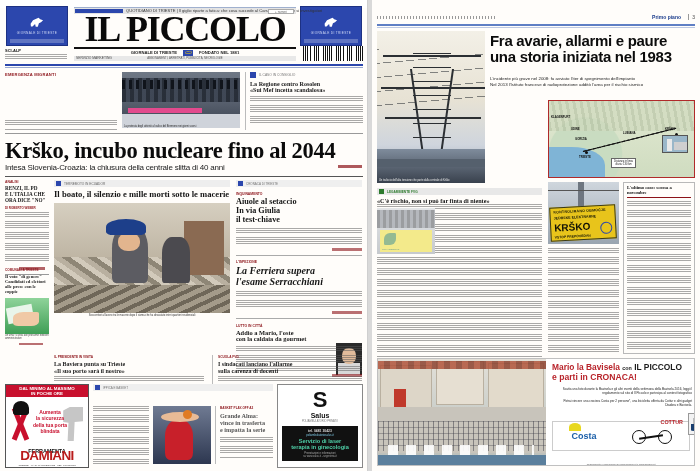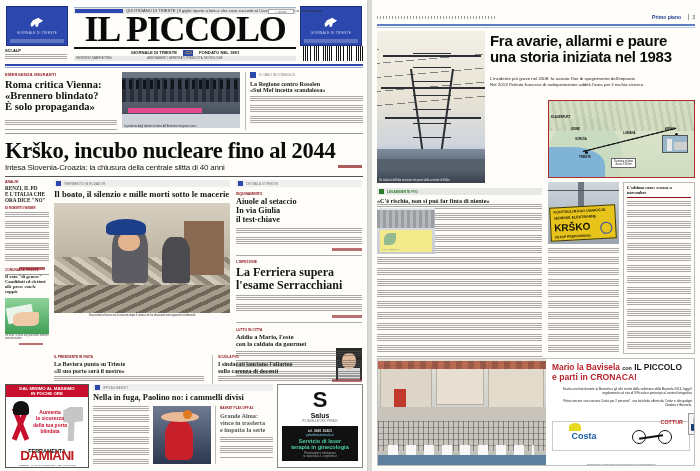--- a/index.html
+++ b/index.html
@@ -449,23 +449,20 @@
       <div class="t">SERVIZIO MARKETING</div>
       <div class="t2">ABBONAMENTI, ARRETRATI, PUBBLICITÀ, NECROLOGIE</div>
     </div>
     <div id="mast-hr"></div>
     <div id="mast-hr2"></div>
 
     <div id="top-row">
 
       <div id="brennero">
         <div class="kicker">EMERGENZA MIGRANTI</div>
-        <div class="hl" style="white-space:pre-line">Roma critica Vienna:
-«Brennero blindato?
-È solo propaganda»</div>
         <div class="bodyarea body-lines tiny"></div>
       </div>
 
       <div id="top-photo">
         <div class="sky"></div>
         <div class="crowd"></div>
         <div class="heads"></div>
         <div class="pink"></div>
         <div class="pink2"></div>
         <div class="road"></div>
@@ -544,21 +541,21 @@
         <div class="hl" style="white-space:pre-line">Aiuole al setaccio
 In via Giulia
 il test-chiave</div>
         <div class="bodyarea body-lines tiny"></div>
         <div class="endmark"></div>
         <div class="sep"></div>
       </div>
 
       <div class="brief">
         <div class="tag">L'ISPEZIONE</div>
-        <div class="hl" style="white-space:pre-line; font-size:12px;">La Ferriera supera
+        <div class="hl" style="white-space:pre-line; font-size:10px;font-style:italic;">La Ferriera supera
 l'esame Serracchiani</div>
         <div class="bodyarea body-lines tiny"></div>
         <div class="endmark"></div>
         <div class="sep"></div>
       </div>
 
       <div class="brief">
         <div class="tag">LUTTO IN CITTÀ</div>
         <div class="hl" style="white-space:pre-line; font-size:6.4px;">Addio a Mario, l'oste
 con la caldaia da gourmet</div>
@@ -606,21 +603,20 @@
         <div class="name">FERRAMENTA</div>
         <div class="big">DAMIANI</div>
         <div class="foot">TRIESTE - VIA S. MAURIZIO 11/B - TEL. 040 577003</div>
       </div>
 
       <div id="news-bottom">
         <div class="barrow">
           <span class="sq"></span>
           <span class="t">IPPICA E BASKET</span>
         </div>
-        <div class="hl">Nella in fuga, Paolino no: i cammelli divisi</div>
         <div class="cols">
           <div class="c1 body-lines tiny"></div>
           <div class="basketphoto">
             <div class="player"></div>
             <div class="arms"></div>
             <div class="ball"></div>
           </div>
           <div class="c3">
             <div class="tag">BASKET PLAY-OFF A2</div>
             <div class="hl" style="white-space:pre-line">Grande Alma:

